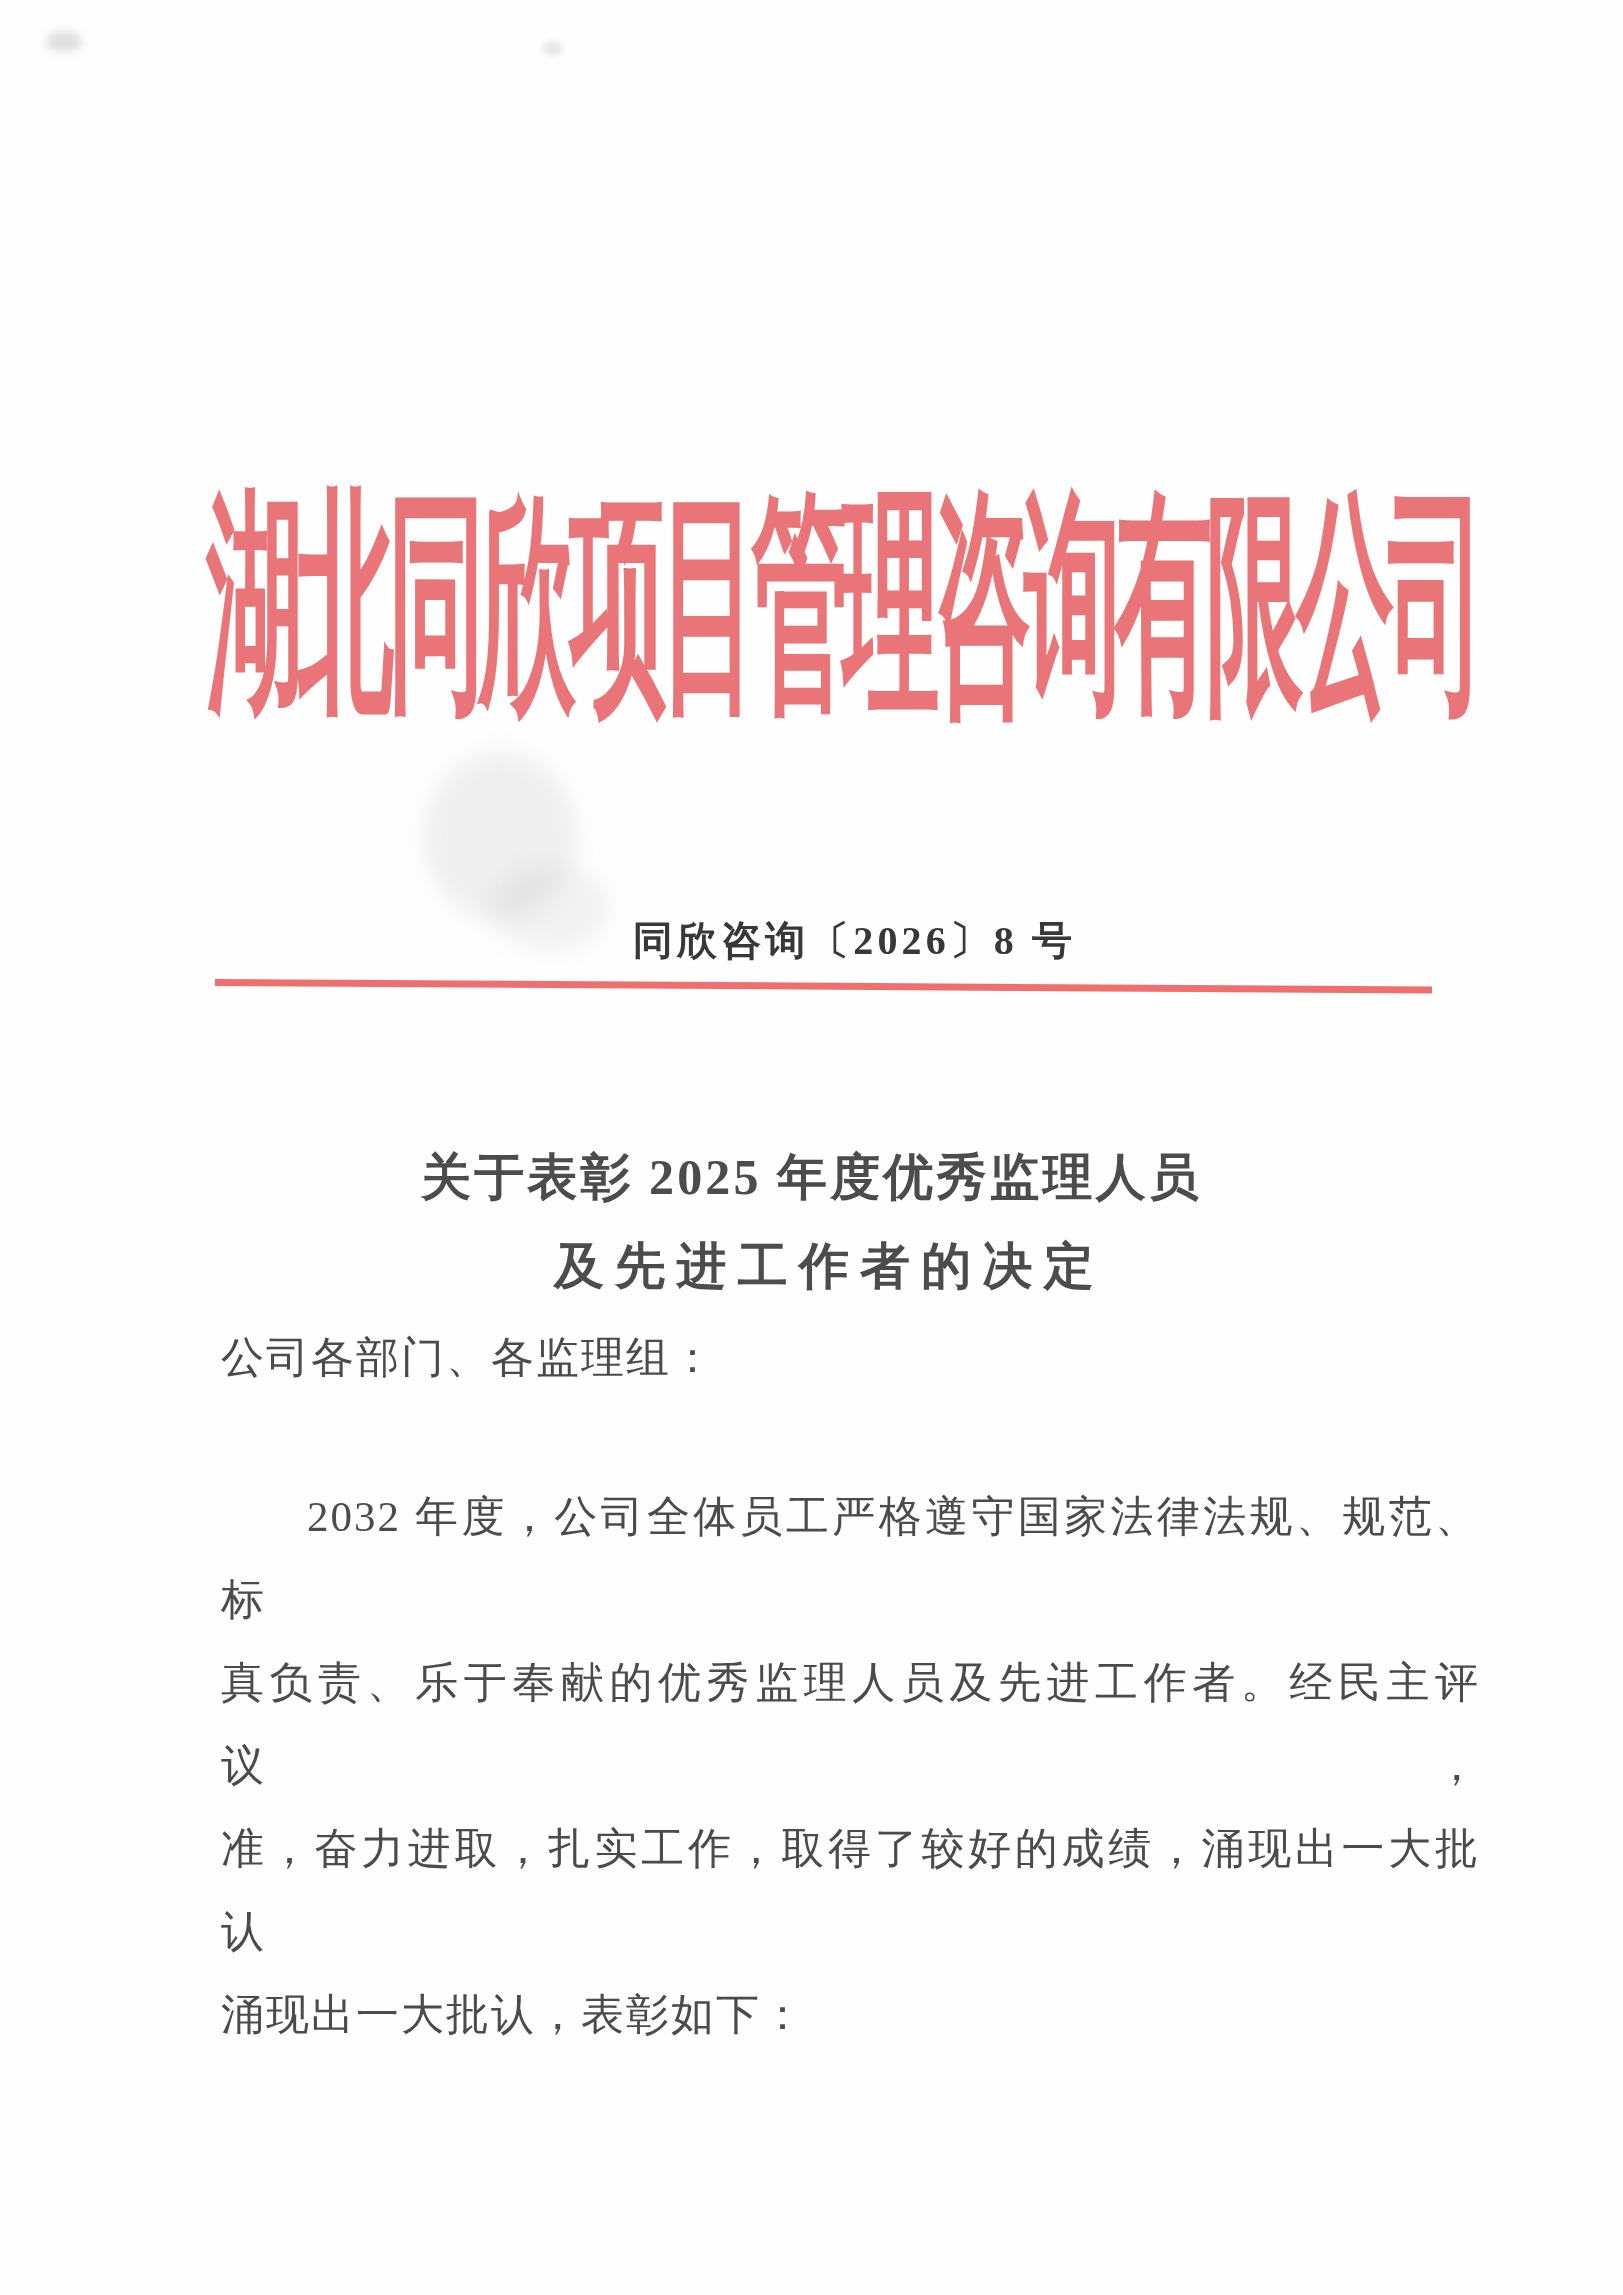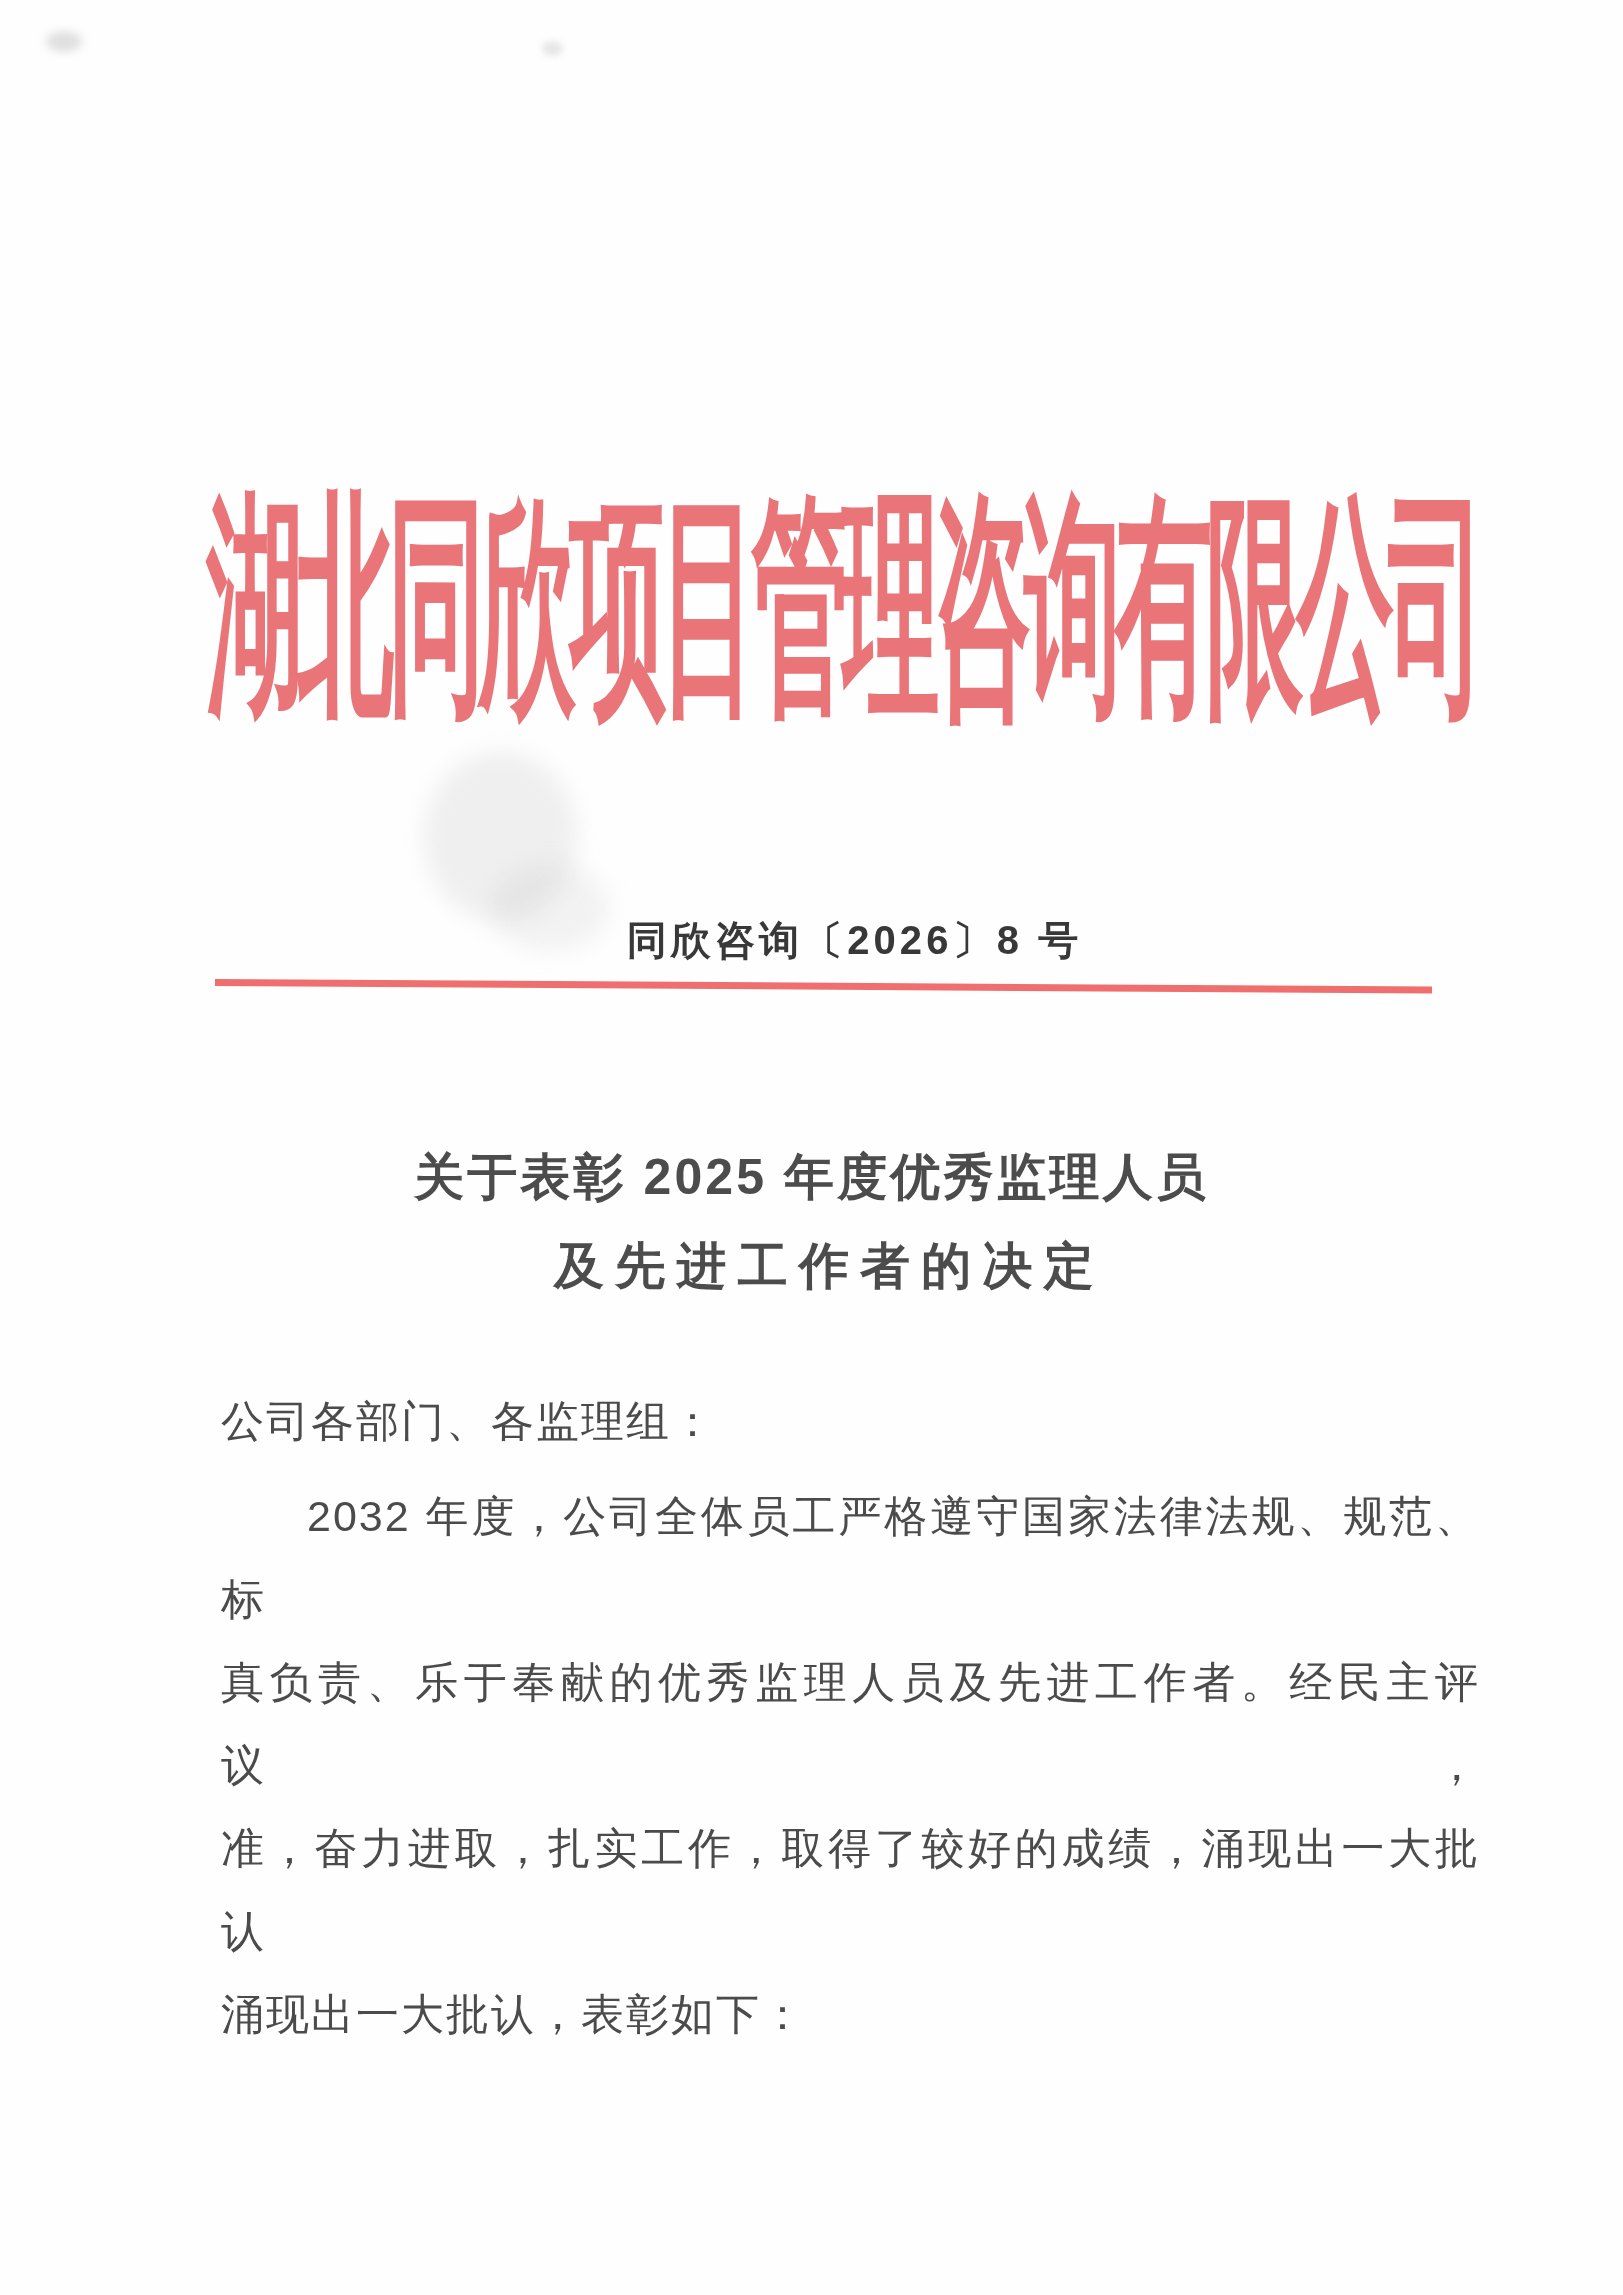--- a/index.html
+++ b/index.html
@@ -6,21 +6,21 @@
     margin: 0;
     padding: 0;
     background: #e8e8e8;
   }
   .page {
     position: relative;
     width: 1623px;
     height: 2295px;
     background: #fefefe;
     overflow: hidden;
-    font-family: Liberation Sans, sans-serif;
+    font-family: Liberation Serif, serif;
   }
 
   
   .smudge {
     position: absolute;
     border-radius: 50%;
     filter: blur(11.2px);
     pointer-events: none;
   }
   .smudge-1 { left: 424px; top: 752px; width: 153px; height: 169px;
@@ -89,21 +89,21 @@
   
   .body-text {
     position: absolute;
     left: 221px;
     width: 1259px;
     font-size: 43px;
     color: #4b4b4b;
     letter-spacing: 2px;
     line-height: 83px;
   }
-  .greeting { top: 1380px; }
+  .greeting { top: 1316px; }
   .paragraph { top: 1475px; }
   .awards { top: 1816px; line-height: 85px; }
 
   .body-line { white-space: nowrap; }
   .body-line.justify {
     white-space: normal;
     text-align: justify;
     text-align-last: justify;
   }
   .indent { text-indent: 2em; }

